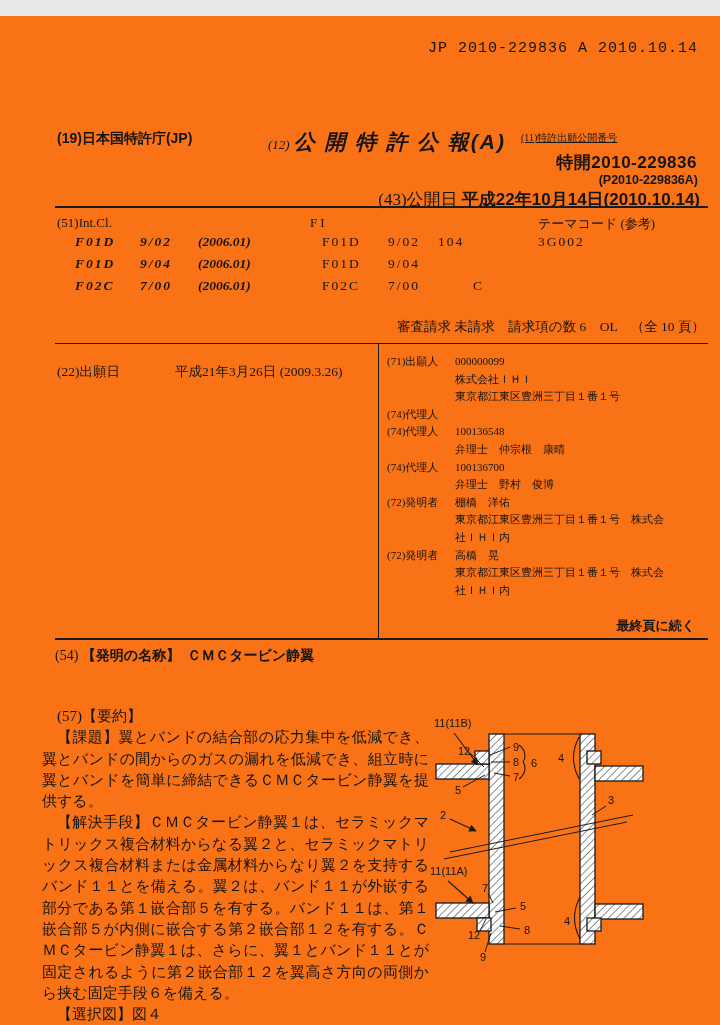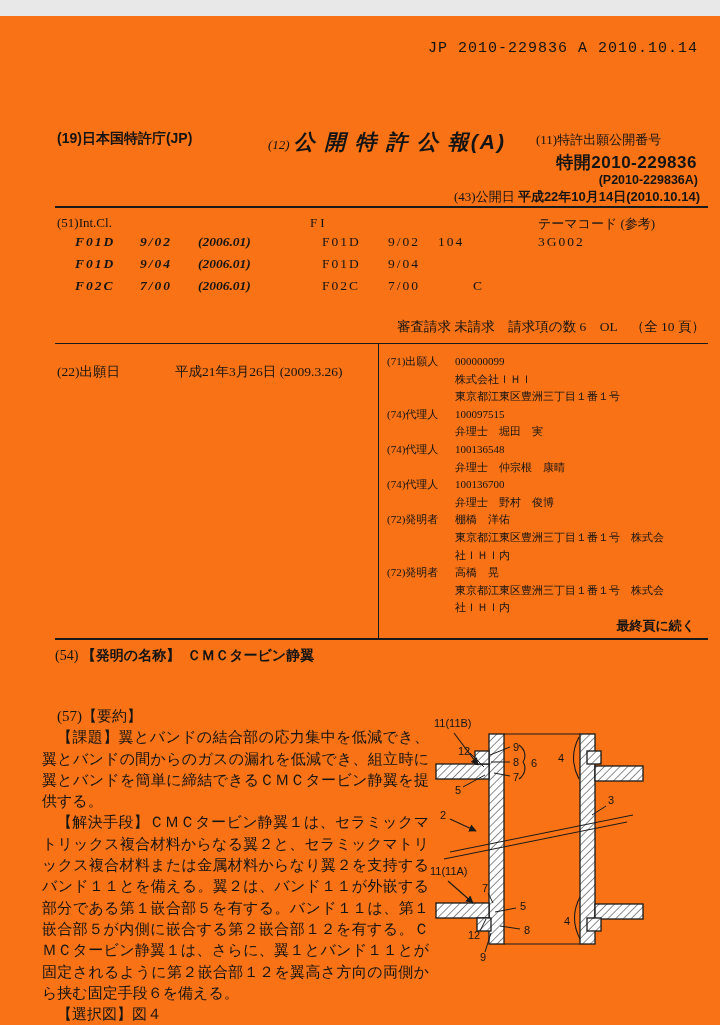--- a/index.html
+++ b/index.html
@@ -13,24 +13,24 @@
   .mono { font-family:"Liberation Mono","DejaVu Sans Mono",monospace; }
   .rule { position:absolute; left:55px; width:653px; height:0; border-top:2px solid #1a1a1a; }
   .thin-rule { border-top:1.4px solid #1a1a1a; }
 
   
   .doc-ref { top:24px; right:22px; font-size:15px; letter-spacing:1px; }
   .office { left:57px; top:114px; font-size:14px; font-weight:bold; }
   .kind { left:268px; top:112px;font-style:italic; }
   .kind .num { font-size:13px; }
   .kind .big { font-size:21px; font-weight:bold; letter-spacing:2px; }
-  .pub-no-label { left:536px; top:115px; font-size:13px; }
+  .pub-no-label { left:521px; top:115px; font-size:10px;text-decoration:underline; }
   .pub-no { right:23px; top:135px; font-size:17px; font-weight:bold; letter-spacing:0.5px; }
   .pub-no-paren { right:22px; top:157px; font-size:12.5px; font-weight:bold; }
-  .pub-date { right:20px; top:172px; font-size:13px; }
+  .pub-date { right:20px; top:172px; font-size:17px; }
   .pub-date .val { font-weight:bold; font-family:"Liberation Sans","DejaVu Sans",sans-serif; }
 
   
   .cl-label { font-size:13px; }
   .cell { position:absolute; font-size:13.5px; letter-spacing:2px; }
   .intcl-cell { font-weight:bold; font-style:italic; }
   .exam { right:15px; top:302px; font-size:13.5px; }
 
   
   .vdivider { position:absolute; left:378px; top:328px; width:1.4px; height:294px; background:#1a1a1a; }
@@ -118,24 +118,20 @@
     <div class="bib-entry">
       <span class="lbl">(71)出願人</span>
       <div class="lines">
         <div>000000099</div>
         <div>株式会社ＩＨＩ</div>
         <div>東京都江東区豊洲三丁目１番１号</div>
       </div>
     </div>
     <div class="bib-entry">
       <span class="lbl">(74)代理人</span>
-      <div class="lines">
-        <div>100097515</div>
-        <div>弁理士　堀田　実</div>
-      </div>
     </div>
     <div class="bib-entry">
       <span class="lbl">(74)代理人</span>
       <div class="lines">
         <div>100136548</div>
         <div>弁理士　仲宗根　康晴</div>
       </div>
     </div>
     <div class="bib-entry">
       <span class="lbl">(74)代理人</span>

